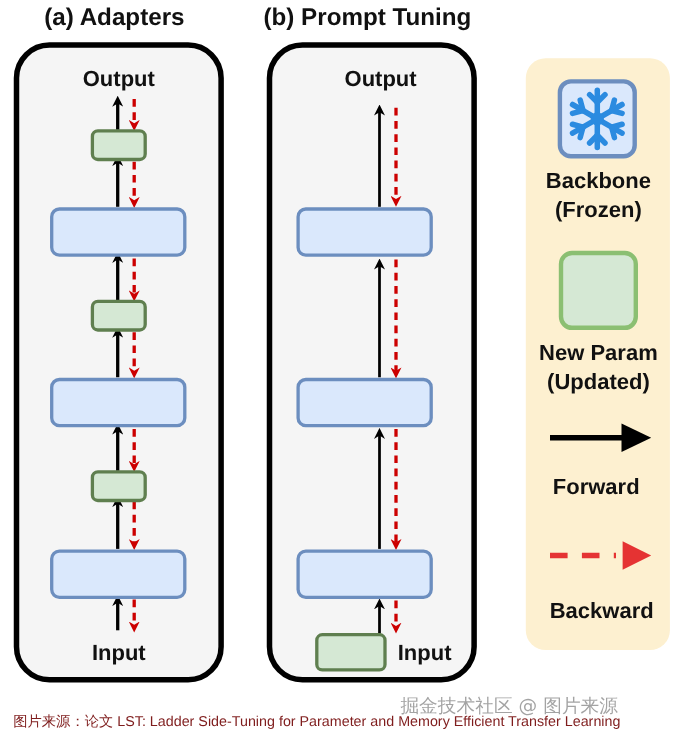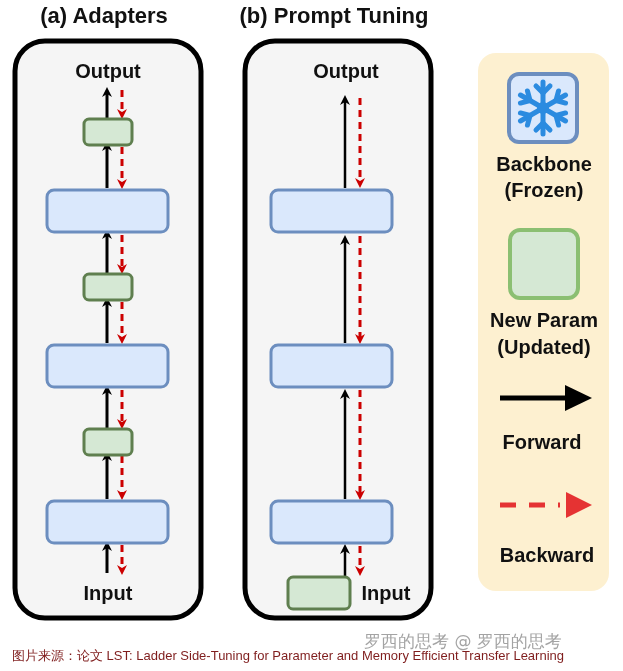--- a/index.html
+++ b/index.html
@@ -115,14 +115,14 @@
     <line x1="500" y1="398" x2="570" y2="398" stroke="#000" stroke-width="5"></line>
     <path d="M565,385 L592,398 L565,411 Z" fill="#000"></path>
     <text class="lbl" x="542" y="449" text-anchor="middle">Forward</text>
 
     <line x1="500" y1="505" x2="560" y2="505" stroke="#e53333" stroke-width="5" stroke-dasharray="16,13"></line>
     <path d="M566,492 L592,505 L566,518 Z" fill="#e53333"></path>
     <text class="lbl" x="547" y="562" text-anchor="middle">Backward</text>
   </g>
 </svg>
 
-<div class="watermark">罗西的思考 @ 罗西的思考</div>
+<div class="watermark">掘金技术社区 @ 图片来源</div>
 <div class="caption">图片来源：论文 LST: Ladder Side-Tuning for Parameter and Memory Efficient Transfer Learning</div>
 
 </body></html>

